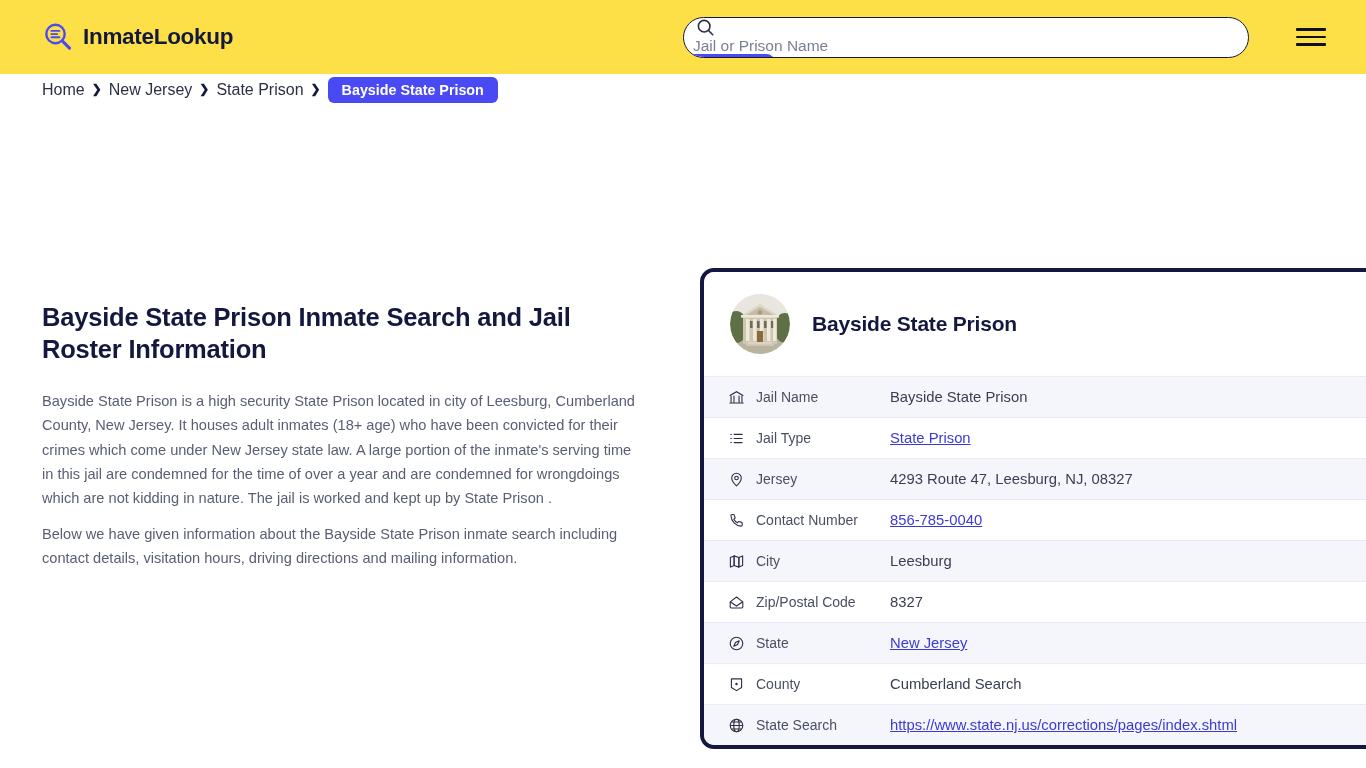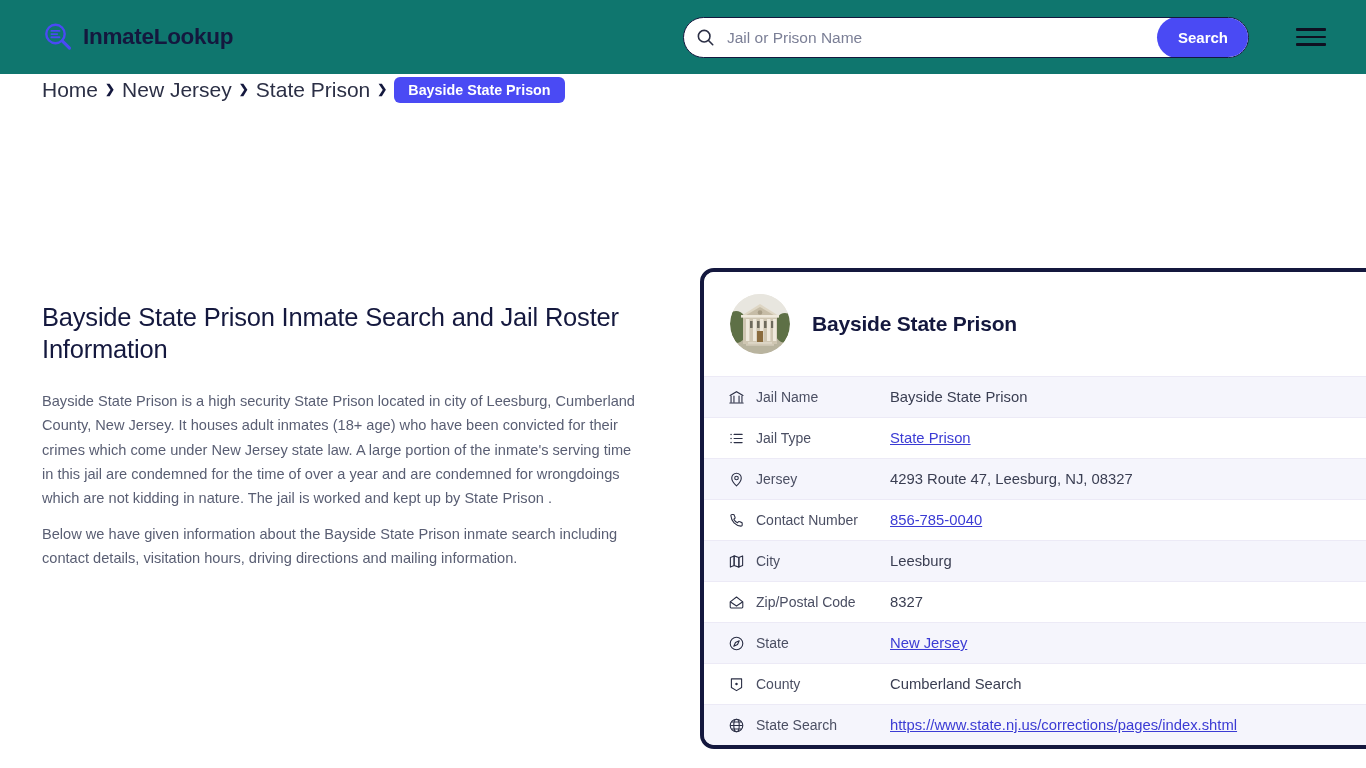--- a/index.html
+++ b/index.html
@@ -11,21 +11,21 @@
     background: #ffffff;
     font-family: "Liberation Sans", sans-serif;
   }
 
   
   .header {
     position: relative;
     height: 74px;
     display: flex;
     align-items: center;
-    background: #0f766e;
+    background: #fde047;
   }
 
   .logo-wrap {
     display: flex;
     align-items: center;
     gap: 9px;
     margin-left: 42px;
     cursor: pointer;
   }
   .logo-icon { width: 32px; height: 32px; display: block; flex: none; }
@@ -42,20 +42,21 @@
     left: 683px;
     top: 17px;
     width: 566px;
     height: 41px;
     display: flex;
     align-items: stretch;
     border: 1.5px solid #14183E;
     border-radius: 21px;
     background: #ffffff;
     overflow: hidden;
+    flex-direction: column;
   }
   .search-mag {
     width: 34px;
     display: flex;
     align-items: center;
     justify-content: flex-end;
     flex: none;
     padding-right: 3px;
   }
   .search-input {
@@ -106,21 +107,21 @@
   
   .breadcrumb {
     display: flex;
     align-items: center;
     gap: 7px;
     margin: 0 0 0 42px;
     padding-top: 3px;
     height: 28px;
   }
   .crumb {
-    font-size: 21px;
+    font-size: 16px;
     color: #2b2f45;
     text-decoration: none;
     cursor: pointer;
     white-space: nowrap;
   }
   .crumb-sep {
     font-size: 12px;
     font-weight: 700;
     color: #14183E;
     line-height: 1;
@@ -144,21 +145,21 @@
 
   .left-col {
     position: absolute;
     left: 42px;
     top: 199px;
     width: 600px;
   }
   .page-title {
     font-size: 25.5px;
     line-height: 1.26;
-    font-weight: 400;
+    font-weight: 700;
     color: #14183E;
     letter-spacing: -0.2px;
     max-width: 595px;
   }
   .lede {
     margin-top: 24px;
     font-size: 14.6px;
     line-height: 1.655;
     color: #595e73;
     max-width: 593px;

